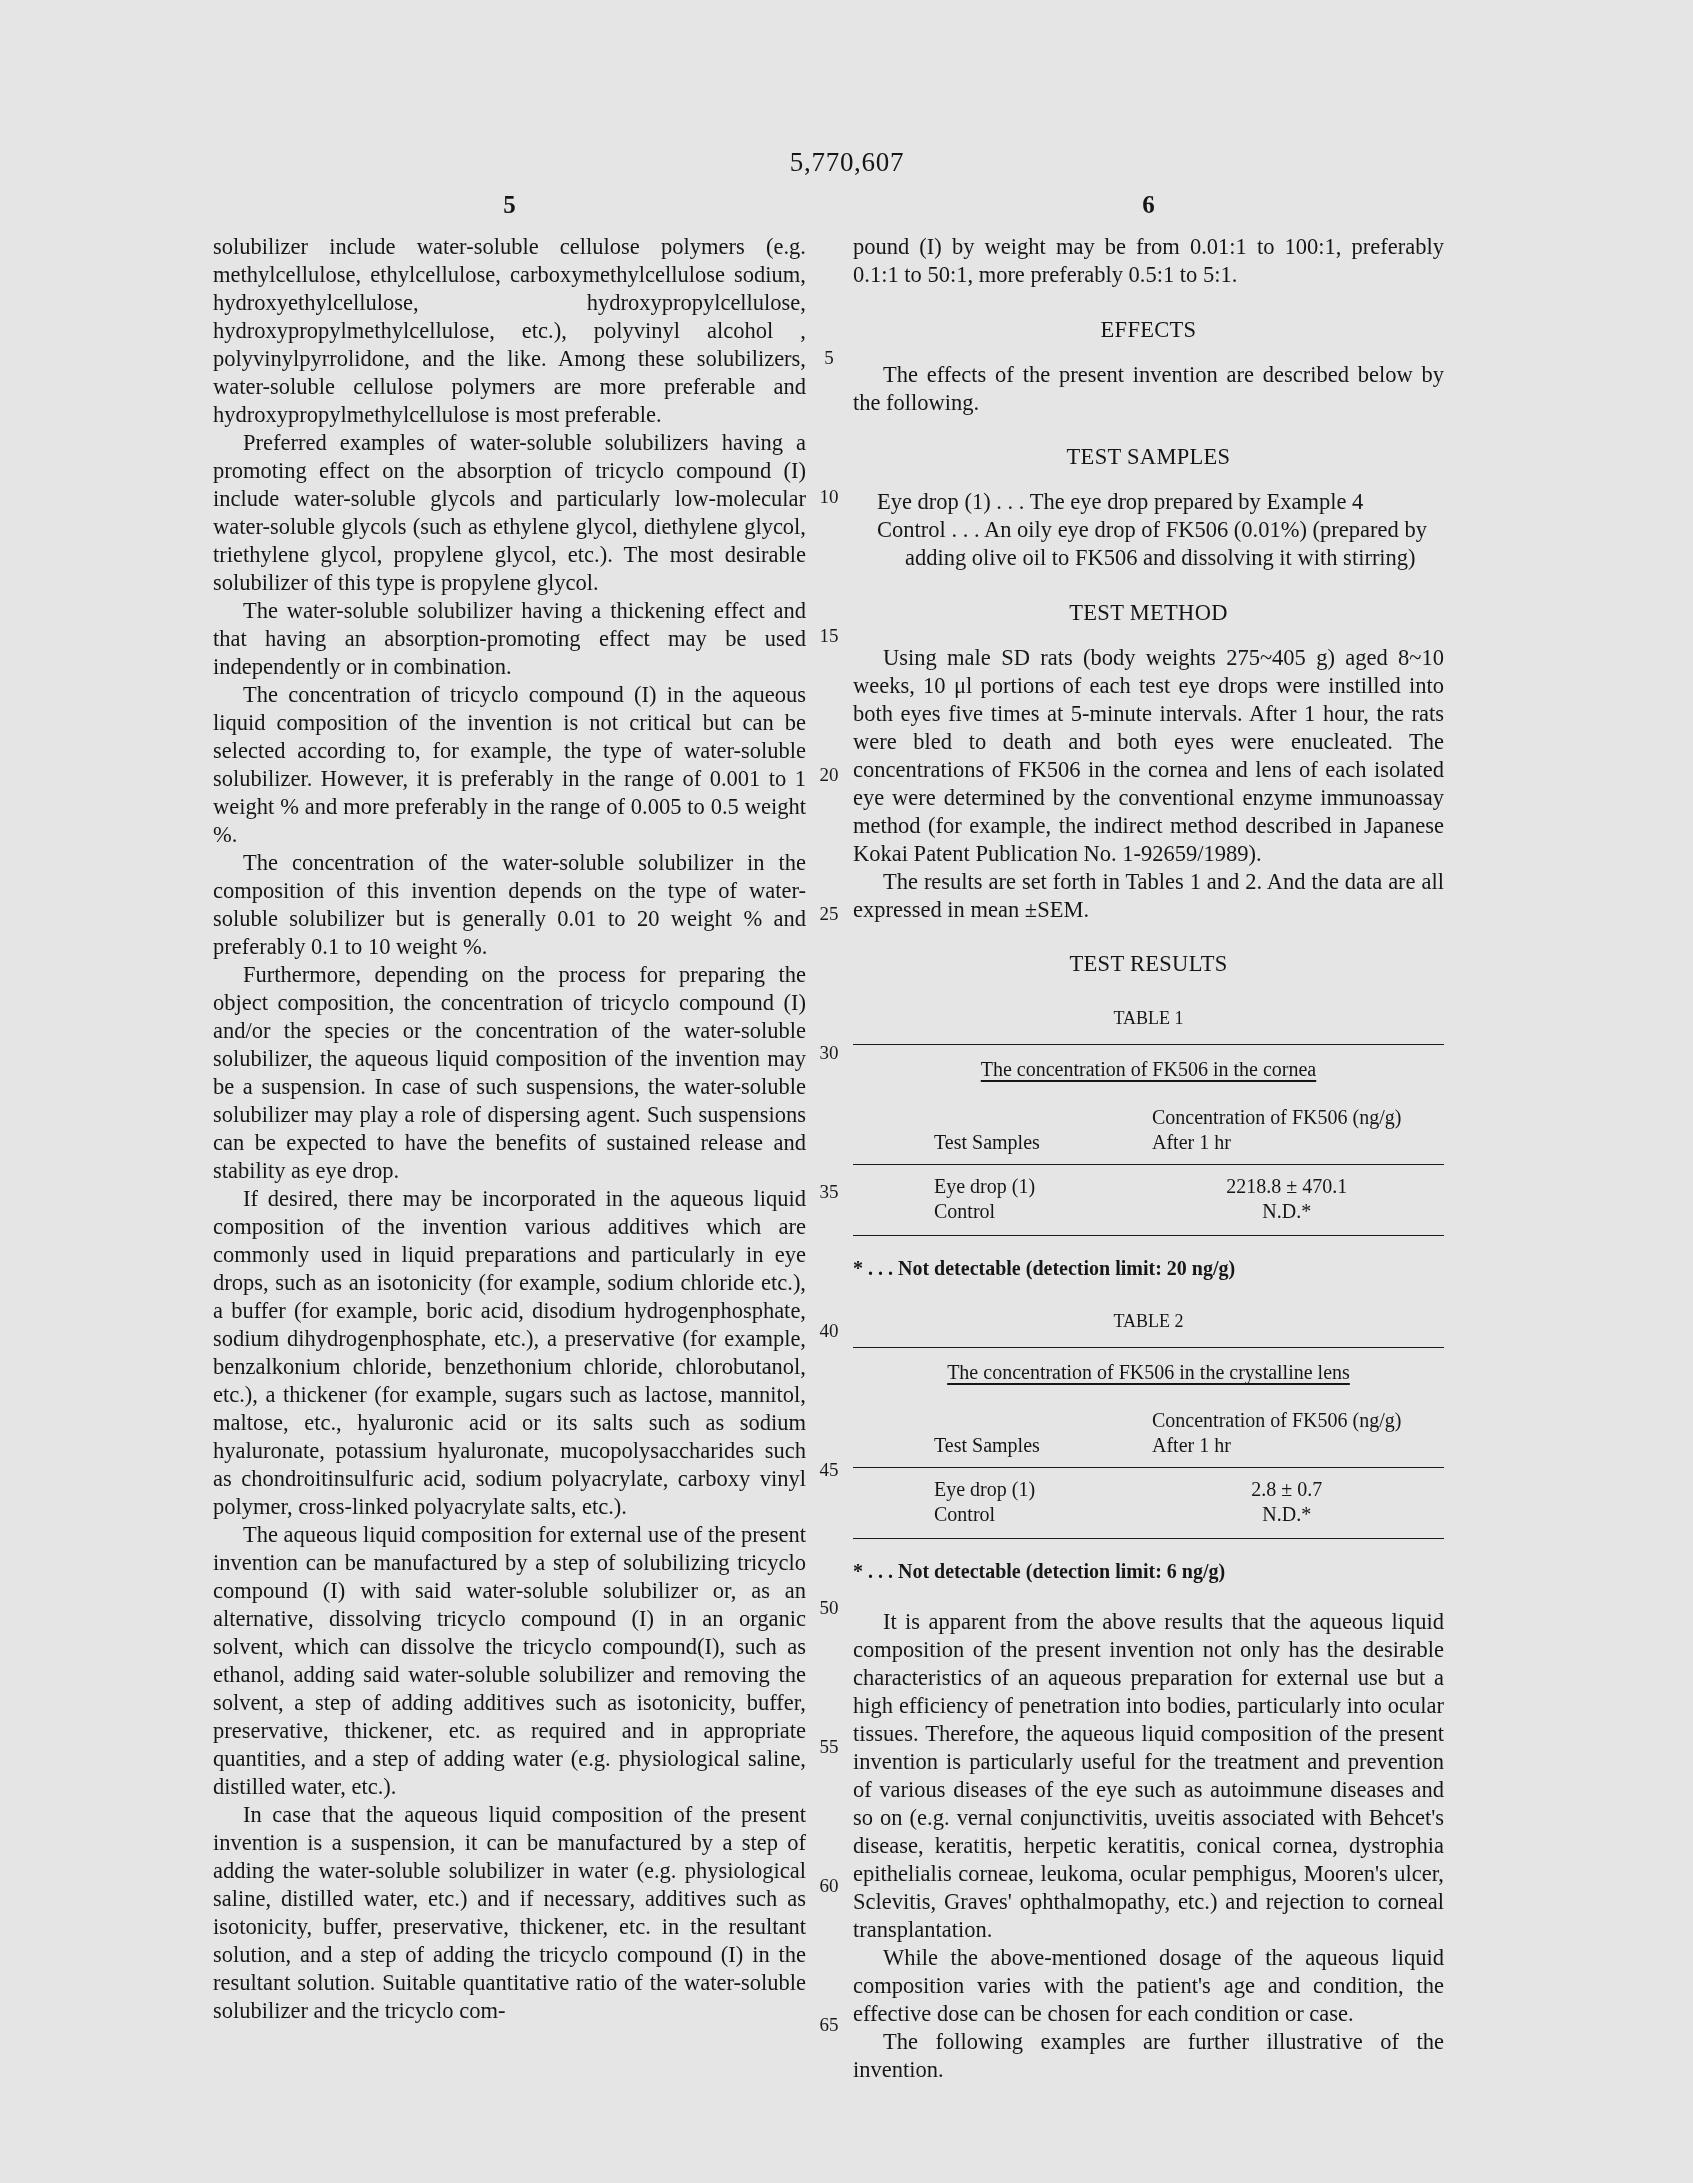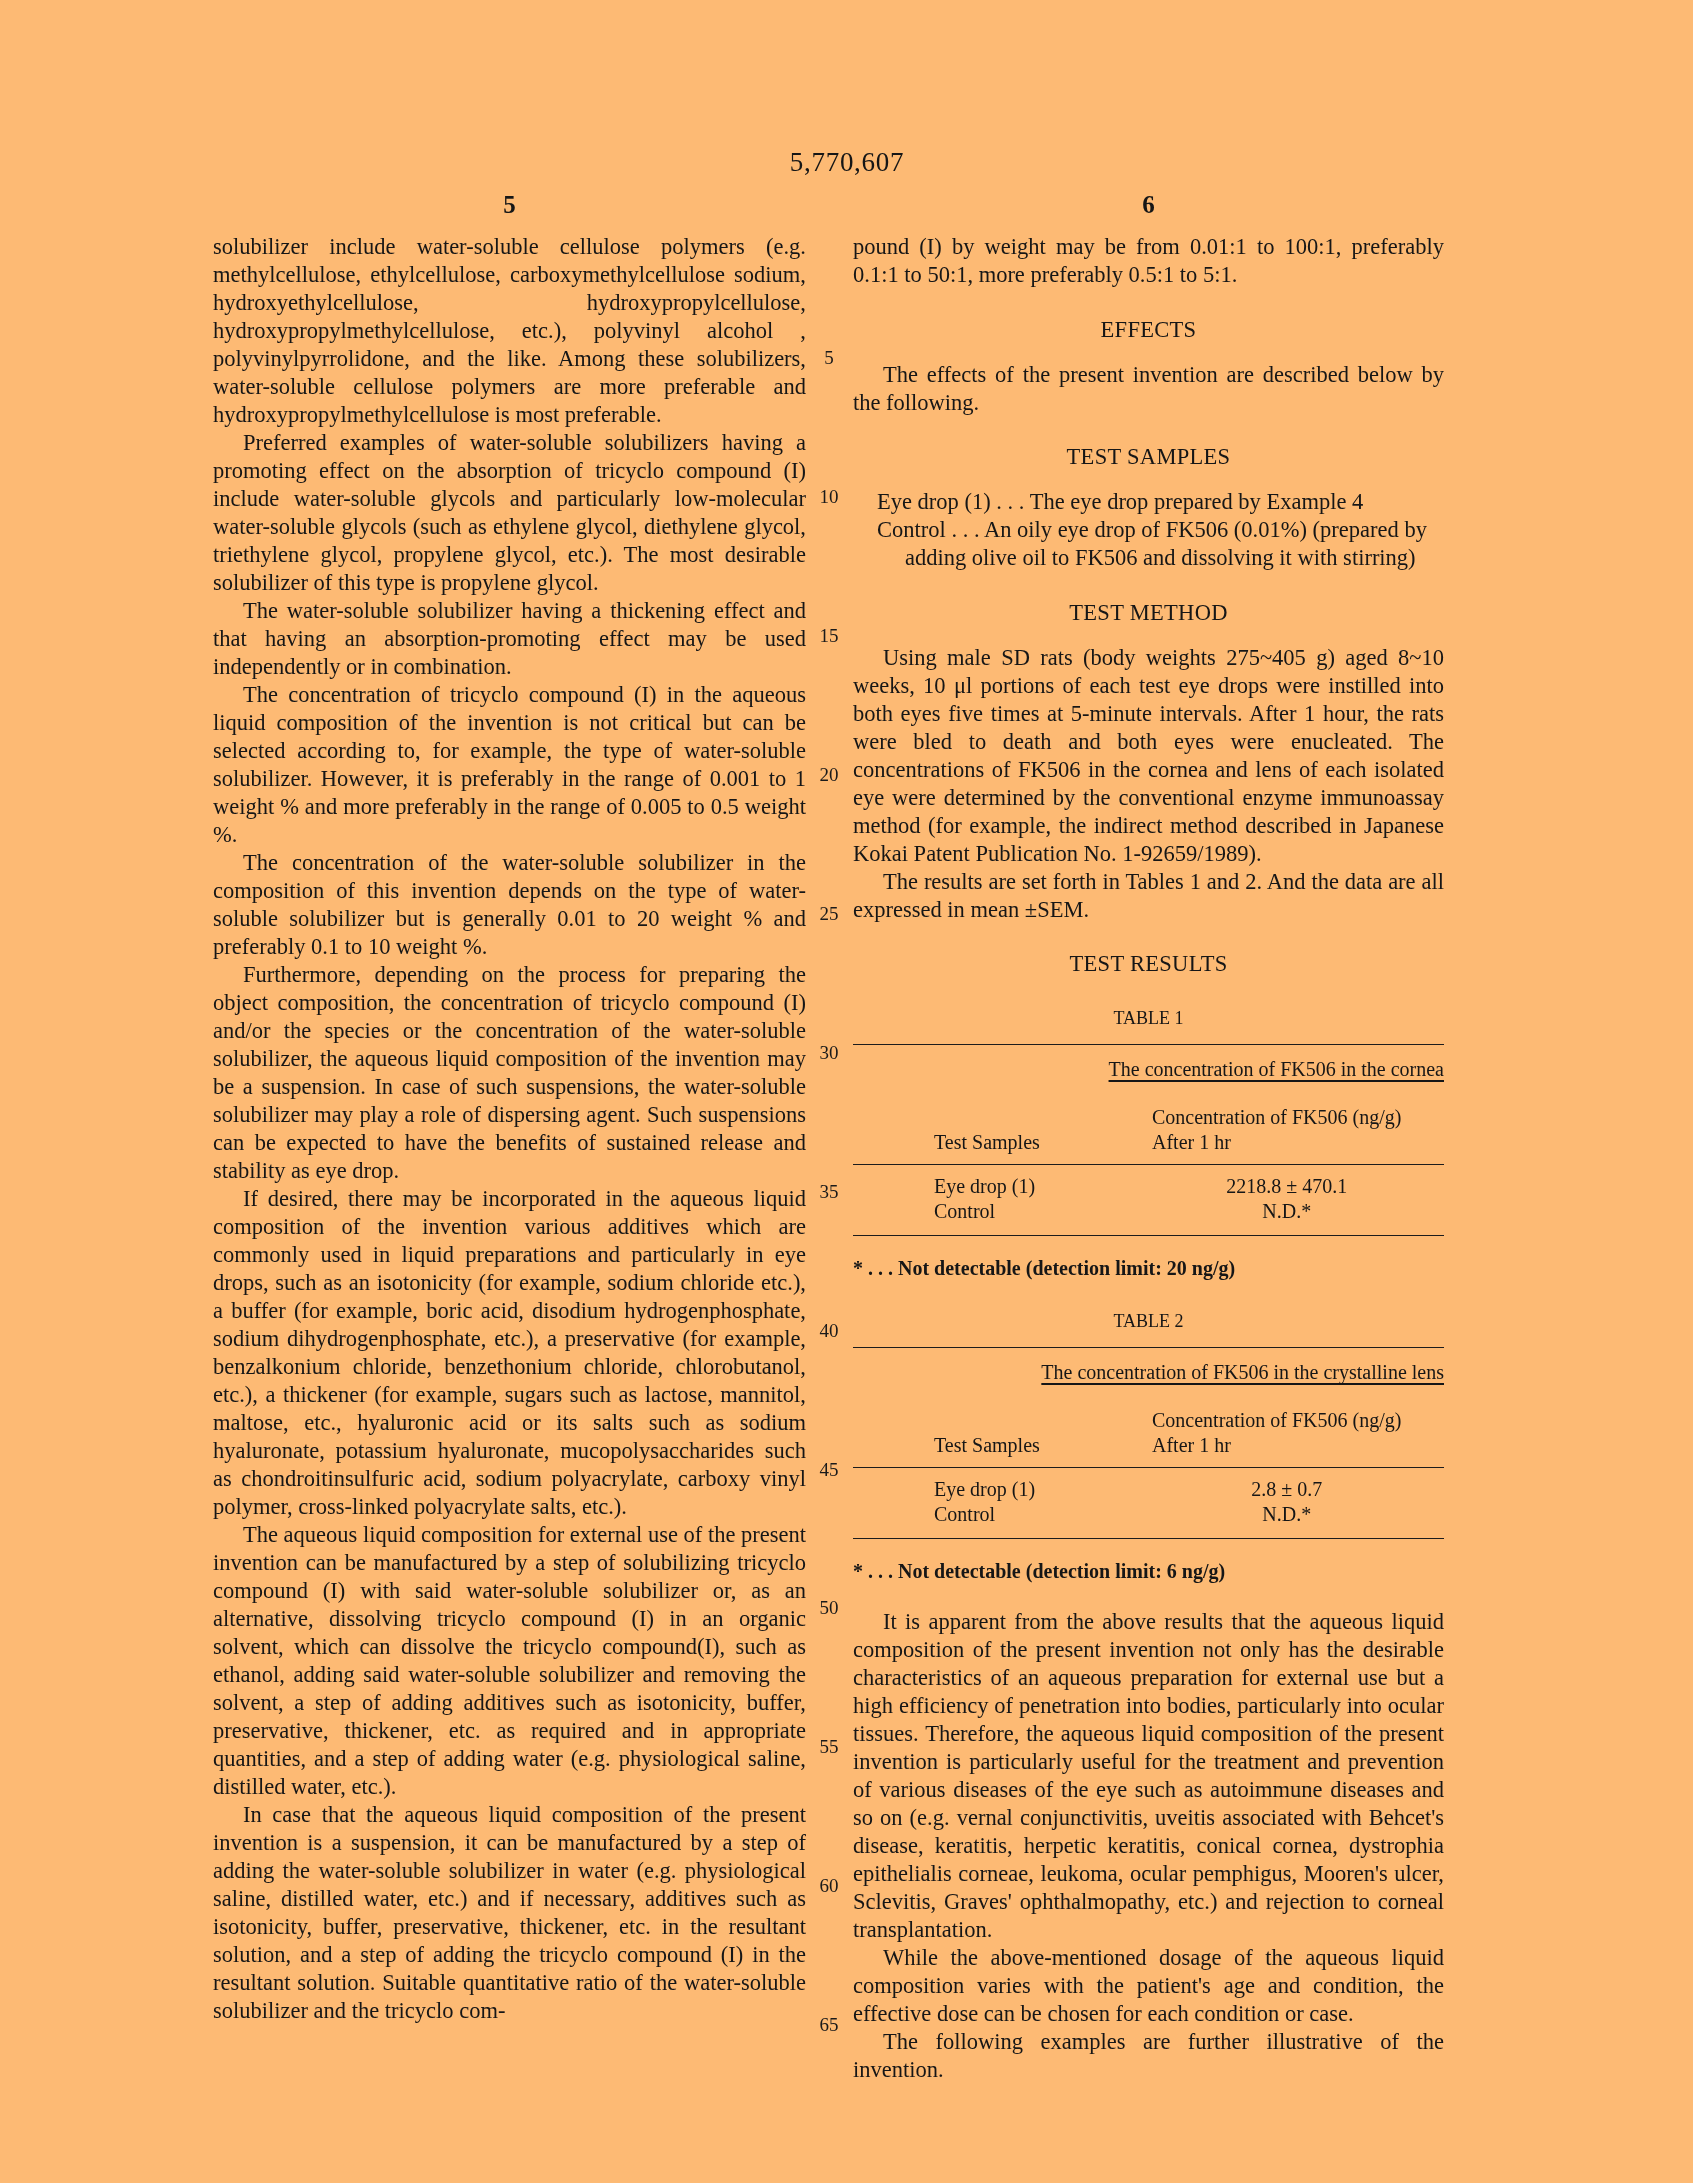--- a/index.html
+++ b/index.html
@@ -1,21 +1,21 @@
 <!DOCTYPE html>
 <html lang="en" style="font-size:10.6px"><head>
 <meta charset="utf-8">
 <style>
   * { margin: 0; padding: 0; box-sizing: border-box; }
   html, body { background: #ffffff; }
   .page {
     position: relative;
     width: 1694px;
     height: 2183px;
-    background: #fdba74;
+    background: #e5e5e5;
     color: #161616;
     font-family: "Liberation Serif", serif;
     overflow: hidden;
   }
 
   
   .patent-number {
     position: absolute;
     top: 147px; left: 0; right: 0;
     text-align: center;
@@ -81,21 +81,21 @@
     line-height: 25px;
     text-align: left;
   }
   .table-title {
     text-align: center;
     font-size: 18px;
     margin-bottom: 13.2px;
   }
   .rule { border-top: 1.3px solid #1c1c1c; height: 0; }
   .table-subtitle {
-    text-align: right;
+    text-align: center;
     margin: 12px 0 22.5px;
   }
   .table-subtitle span {
     text-decoration: underline;
     text-underline-offset: 4px;
   }
   .table-header {
     display: flex;
     align-items: flex-end;
     padding: 0 22.5px 9.3px 81px;

